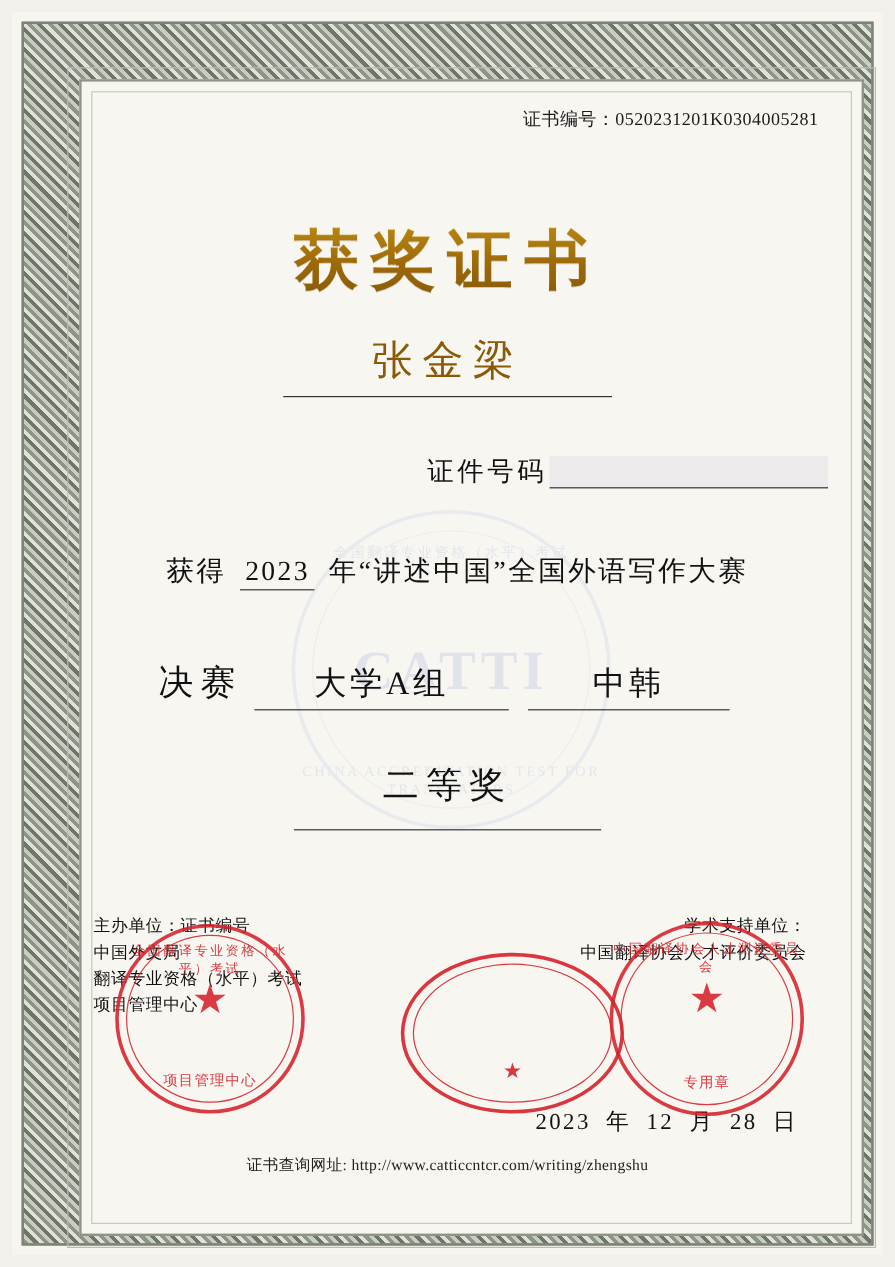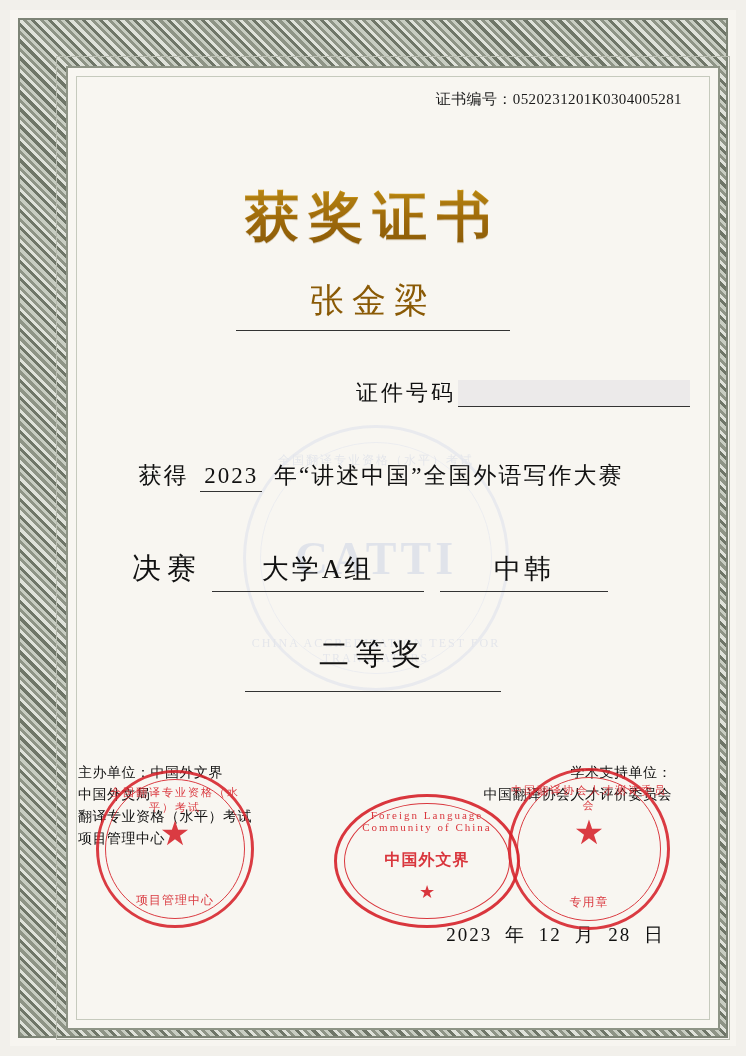--- a/index.html
+++ b/index.html
@@ -413,50 +413,49 @@
       <span class="lg-label">决赛</span>
       <span class="lg-field">大学A组</span>
       <span class="lg-field small">中韩</span>
     </div>
 
     <div class="award-row">
       <span class="award-value">二等奖</span>
     </div>
 
     <div class="org-left">
-      <div>主办单位：中国外文界</div>
+      <div>主办单位：证书编号</div>
       <div>中国外文局</div>
       <div>翻译专业资格（水平）考试</div>
       <div>项目管理中心</div>
     </div>
 
     <div class="org-right">
       <div>学术支持单位：</div>
       <div class="r2">中国翻译协会人才评价委员会</div>
     </div>
 
     <div class="date-row">
       <span>2023</span>
       <span>年</span>
       <span>12</span>
       <span>月</span>
       <span>28</span>
       <span>日</span>
     </div>
 
+    <div class="query-row">证书查询网址: http://www.catticcntcr.com/writing/zhengshu</div>
 
     <div id="seal-1" class="seal seal-round">
       <div class="seal-arc">全国翻译专业资格（水平）考试</div>
       <div class="seal-star">★</div>
       <div class="seal-bottom">项目管理中心</div>
     </div>
 
     <div id="seal-2" class="seal">
-      <div class="seal-arc">Foreign Language Community of China</div>
-      <div class="seal-ellipse-mid">中国外文界</div>
       <div class="seal-star small">★</div>
     </div>
 
     <div id="seal-3" class="seal seal-round">
       <div class="seal-arc">中国翻译协会人才测评委员会</div>
       <div class="seal-star">★</div>
       <div class="seal-bottom">专用章</div>
     </div>
 
   </div>

